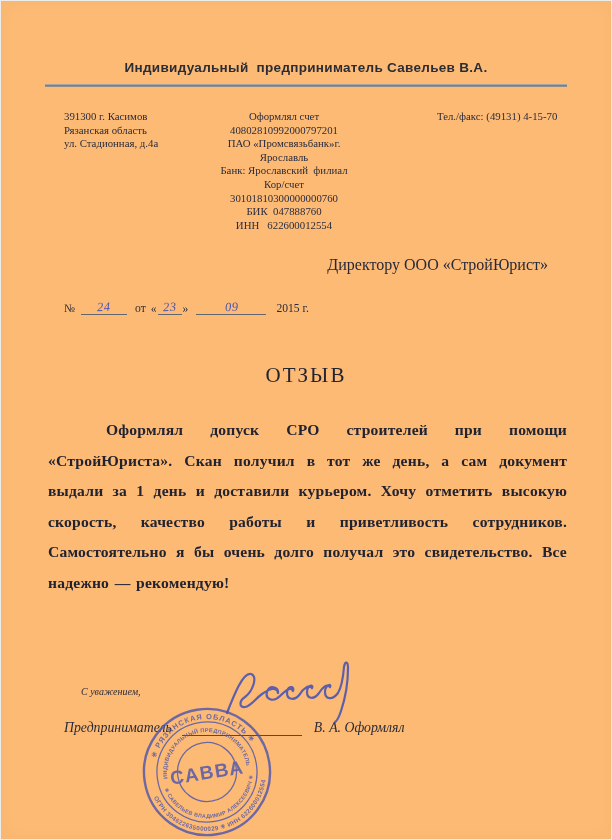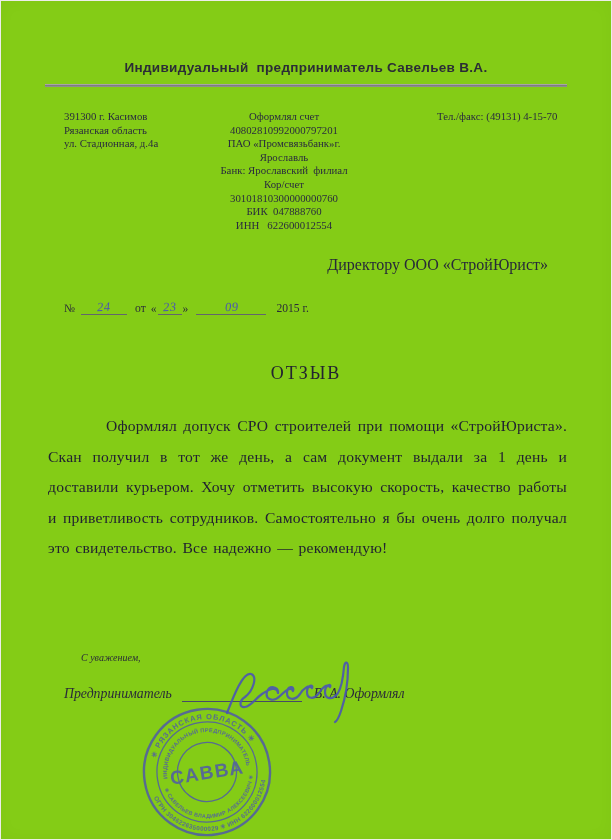--- a/index.html
+++ b/index.html
@@ -1,19 +1,19 @@
 <!DOCTYPE html>
 <html><head>
 <meta charset="utf-8">
 <style>
   html,body{margin:0;padding:0;background:#fff;}
   .page{
     position:relative;
     width:612px;height:840px;
-    background:#84cc16;
+    background:#fdba74;
     box-shadow:inset 0 0 0 1px #ececea, inset 0 0 18px rgba(0,0,0,.03);
     font-family:"Liberation Serif", serif;
     color:#24252e;
     overflow:hidden;
   }
   .pre{white-space:pre-wrap;}
 
   .header-title{
     padding-top:60px;
     text-align:center;
@@ -68,35 +68,36 @@
     transform:rotate(-3deg);
     display:inline-block;
   }
   .b-num{width:46px;margin:0 8px 0 6px;}
   .b-day{width:24px;margin:0 1px;}
   .b-month{width:70px;margin:0 10px 0 8px;}
 
   .doc-title{
     margin-top:48px;
     text-align:center;
-    font-size:18px;
+    font-size:21px;
     letter-spacing:2px;
     font-weight:normal;
     color:#232430;
   }
 
   .body-text{
     margin:27px 45px 0 48px;
     text-align:justify;
     text-indent:58px;
     font-size:15.6px;
     line-height:30.5px;
     letter-spacing:.2px;
     word-spacing:1.5px;
     color:#222331;
+    font-weight:bold;
   }
 
   .closing{
     margin:88px 0 0 81px;
     font-style:italic;
     font-size:10px;
     color:#2a2b38;
   }
   .sign-row{
     position:relative;

